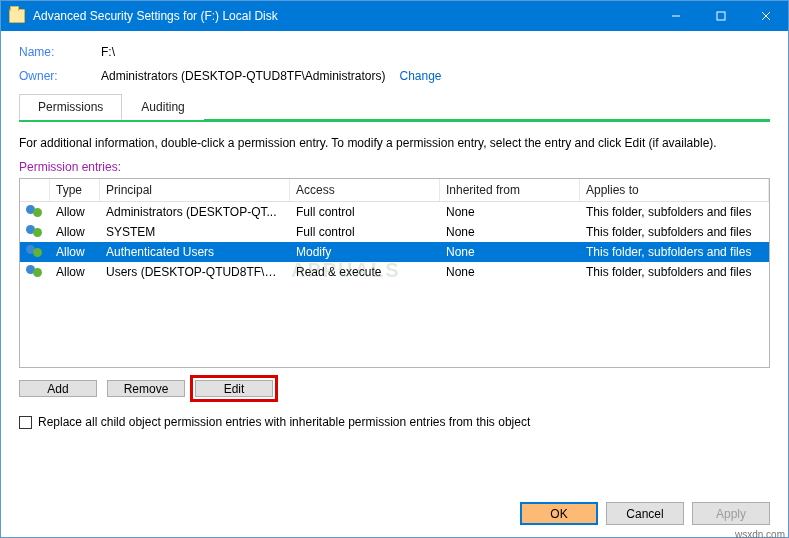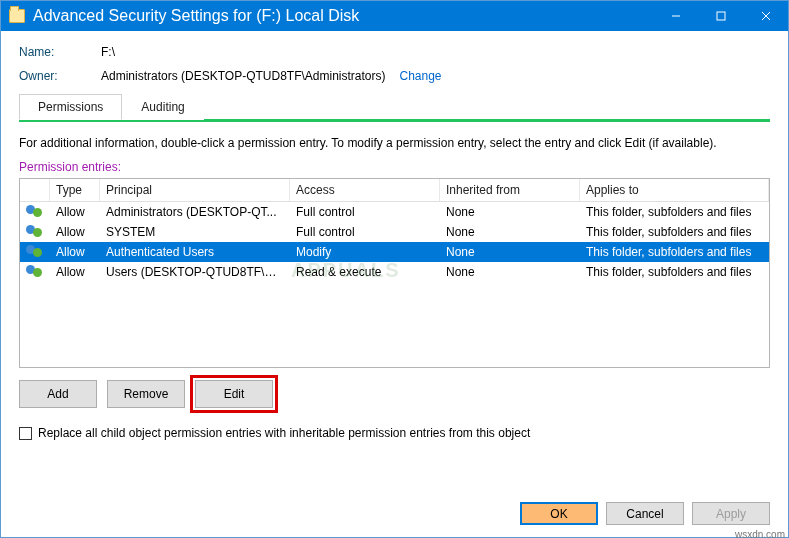--- a/index.html
+++ b/index.html
@@ -1,25 +1,25 @@
 <!DOCTYPE html>
 <html><head>
 <meta charset="utf-8">
 <style>
   * { box-sizing: border-box; font-family: "Segoe UI", Tahoma, sans-serif; font-size: 12px; }
   body { margin: 0; padding: 0; background: #fff; }
   .window { width: 789px; height: 538px; border: 1px solid #5a9bd5; background: #fff; position: relative; }
   .titlebar { height: 30px; background: #0078d7; color: #fff; display: flex; align-items: center; padding-left: 8px; }
   .titlebar .folder-icon { width: 16px; height: 14px; background: #ffe9a6; border: 1px solid #d9b34a; border-radius: 1px; margin-right: 8px; position: relative; }
   .titlebar .folder-icon::before { content: ""; position: absolute; top: -4px; left: 0; width: 7px; height: 4px; background: #ffe9a6; border: 1px solid #d9b34a; border-bottom: none; border-radius: 1px 1px 0 0; }
-  .titlebar-text { flex: 1; font-size: 16px; }
+  .titlebar-text { flex: 1; font-size: 12px; }
   .winbtn { width: 45px; height: 30px; display: flex; align-items: center; justify-content: center; color: #fff; }
   .content { padding: 14px 18px 10px 18px; }
   .info-row { display: flex; margin-bottom: 10px; }
-  .info-label { width: 82px; color: #0c4a6e; }
+  .info-label { width: 82px; color: #3b82f6; }
   .info-value { color: #000; }
   .link { color: #0066cc; margin-left: 14px; cursor: pointer; }
   .tabstrip { display: flex; border-bottom: 3px solid #22c55e; margin-top: 8px; }
   .tab { padding: 5px 18px; border: 1px solid transparent; border-bottom: none; color: #222; cursor: pointer; position: relative; top: 1px; background: #fff; }
   .tab.active { border-color: #d0d0d0; border-bottom: 1px solid #fff; }
   .desc { margin: 14px 0 10px 0; color: #000; }
   .plabel { margin-bottom: 4px; color: #a21caf; }
   .grid { border: 1px solid #b5b5b5; height: 190px; background: #fff; overflow: hidden; }
   .ghead { display: flex; background: #fff; border-bottom: 1px solid #e0e0e0; }
   .gh { padding: 4px 6px; border-right: 1px solid #e8e8e8; color: #222; font-weight: normal; white-space: nowrap; overflow: hidden; }
@@ -30,21 +30,21 @@
   .c-type { width: 50px; }
   .c-principal { width: 190px; }
   .c-access { width: 150px; }
   .c-inherited { width: 140px; }
   .c-applies { flex: 1; }
   .users-icon { width: 18px; height: 14px; position: relative; }
   .users-icon .u1, .users-icon .u2 { position: absolute; width: 9px; height: 9px; border-radius: 50%; }
   .users-icon .u1 { background: #3a88d6; left: 0; top: 0; }
   .users-icon .u2 { background: #5fb336; left: 7px; top: 3px; }
   .btnrow { display: flex; gap: 10px; margin-top: 12px; }
-  .btn { width: 78px; height: 28px; border: 1px solid #adadad; background: #e1e1e1; color: #000; display: flex; align-items: center; justify-content: center; cursor: pointer; }
+  .btn { width: 78px; height: 17px; border: 1px solid #adadad; background: #e1e1e1; color: #000; display: flex; align-items: center; justify-content: center; cursor: pointer; }
   .highlight-edit { outline: 3px solid #d90000; outline-offset: 2px; }
   .replace-row { display: flex; align-items: flex-end; margin-top: 18px; gap: 6px; }
   .cbx { width: 13px; height: 13px; border: 1px solid #333; background: #fff; }
   .footer { position: absolute; bottom: 12px; right: 18px; display: flex; gap: 8px; }
   .fbtn { width: 78px; height: 23px; border: 1px solid #adadad; background: #e1e1e1; display: flex; align-items: center; justify-content: center; cursor: pointer; }
   .fbtn.default { border: 2px solid #0078d7; background: #fdba74; }
   .fbtn.disabled { color: #9d9d9d; }
   .watermark { position: absolute; left: 290px; top: 258px; font-size: 20px; font-weight: 600; color: rgba(120,160,120,0.22); letter-spacing: 2px; pointer-events: none; }
   .srcmark { position: absolute; right: 4px; bottom: -2px; font-size: 10px; color: #777; }
   svg { display: block; }

